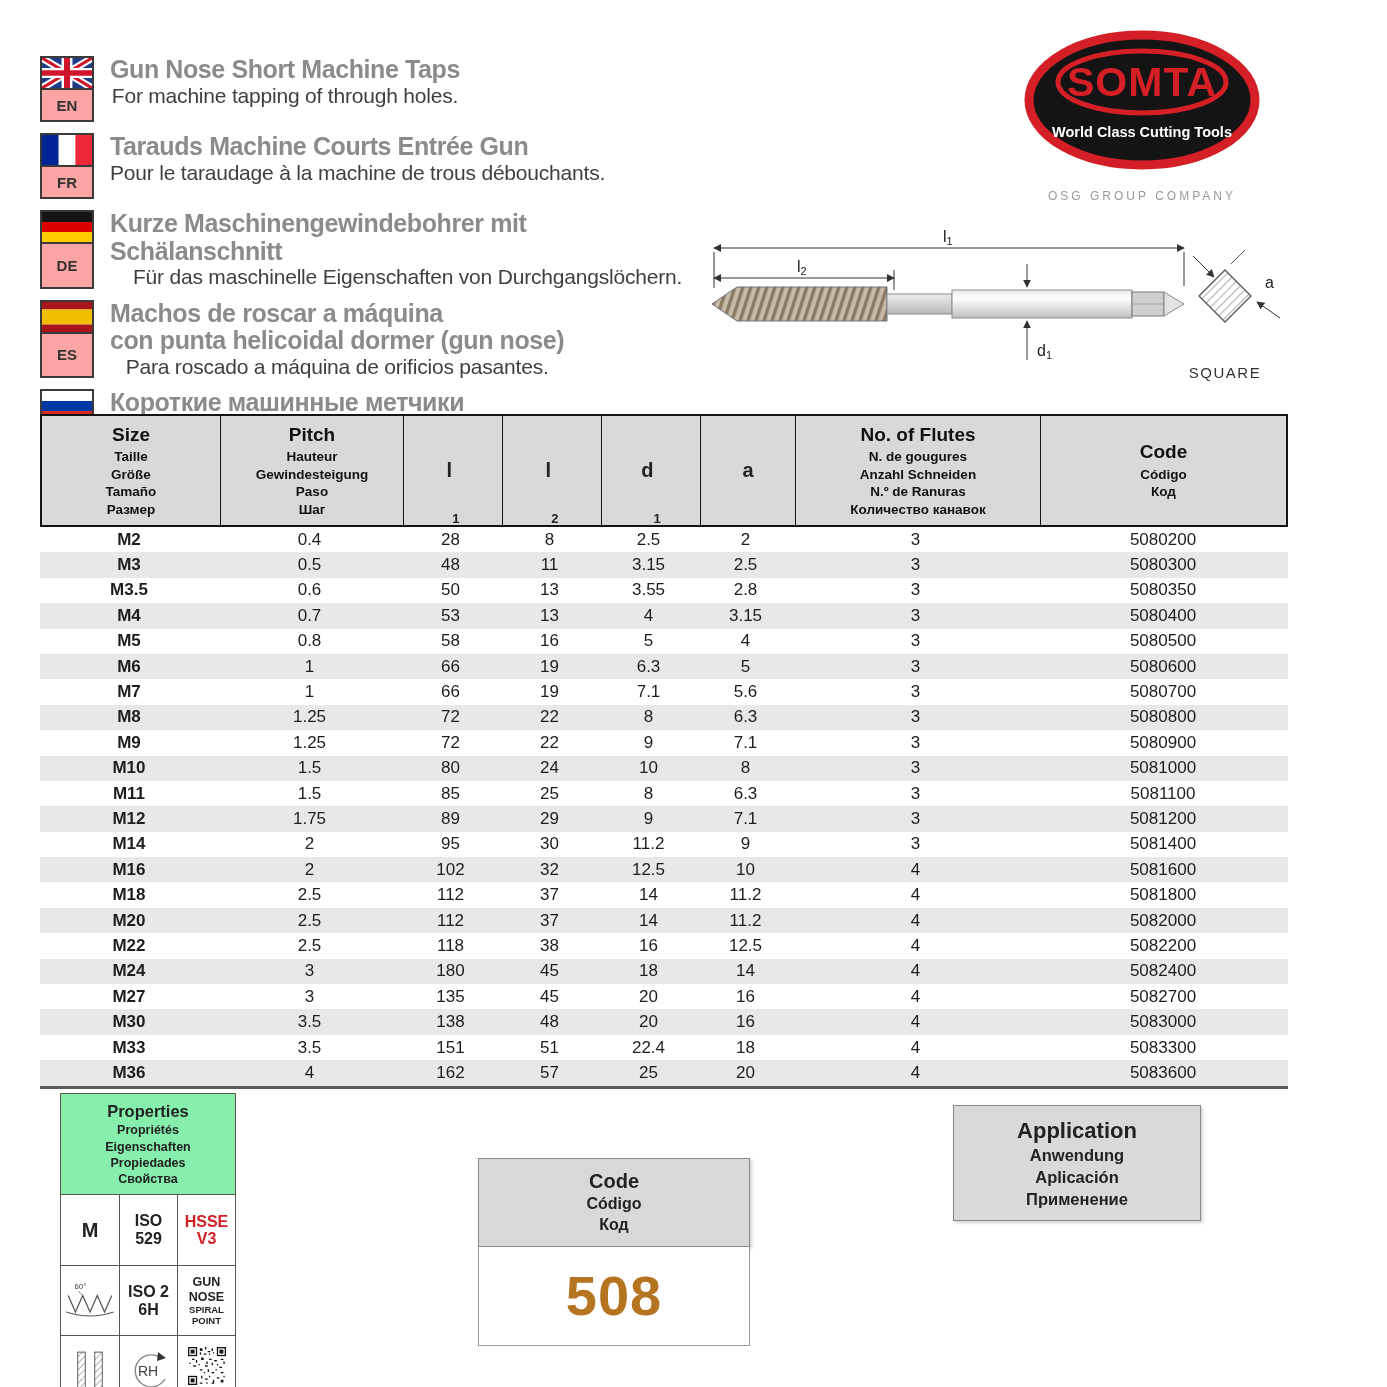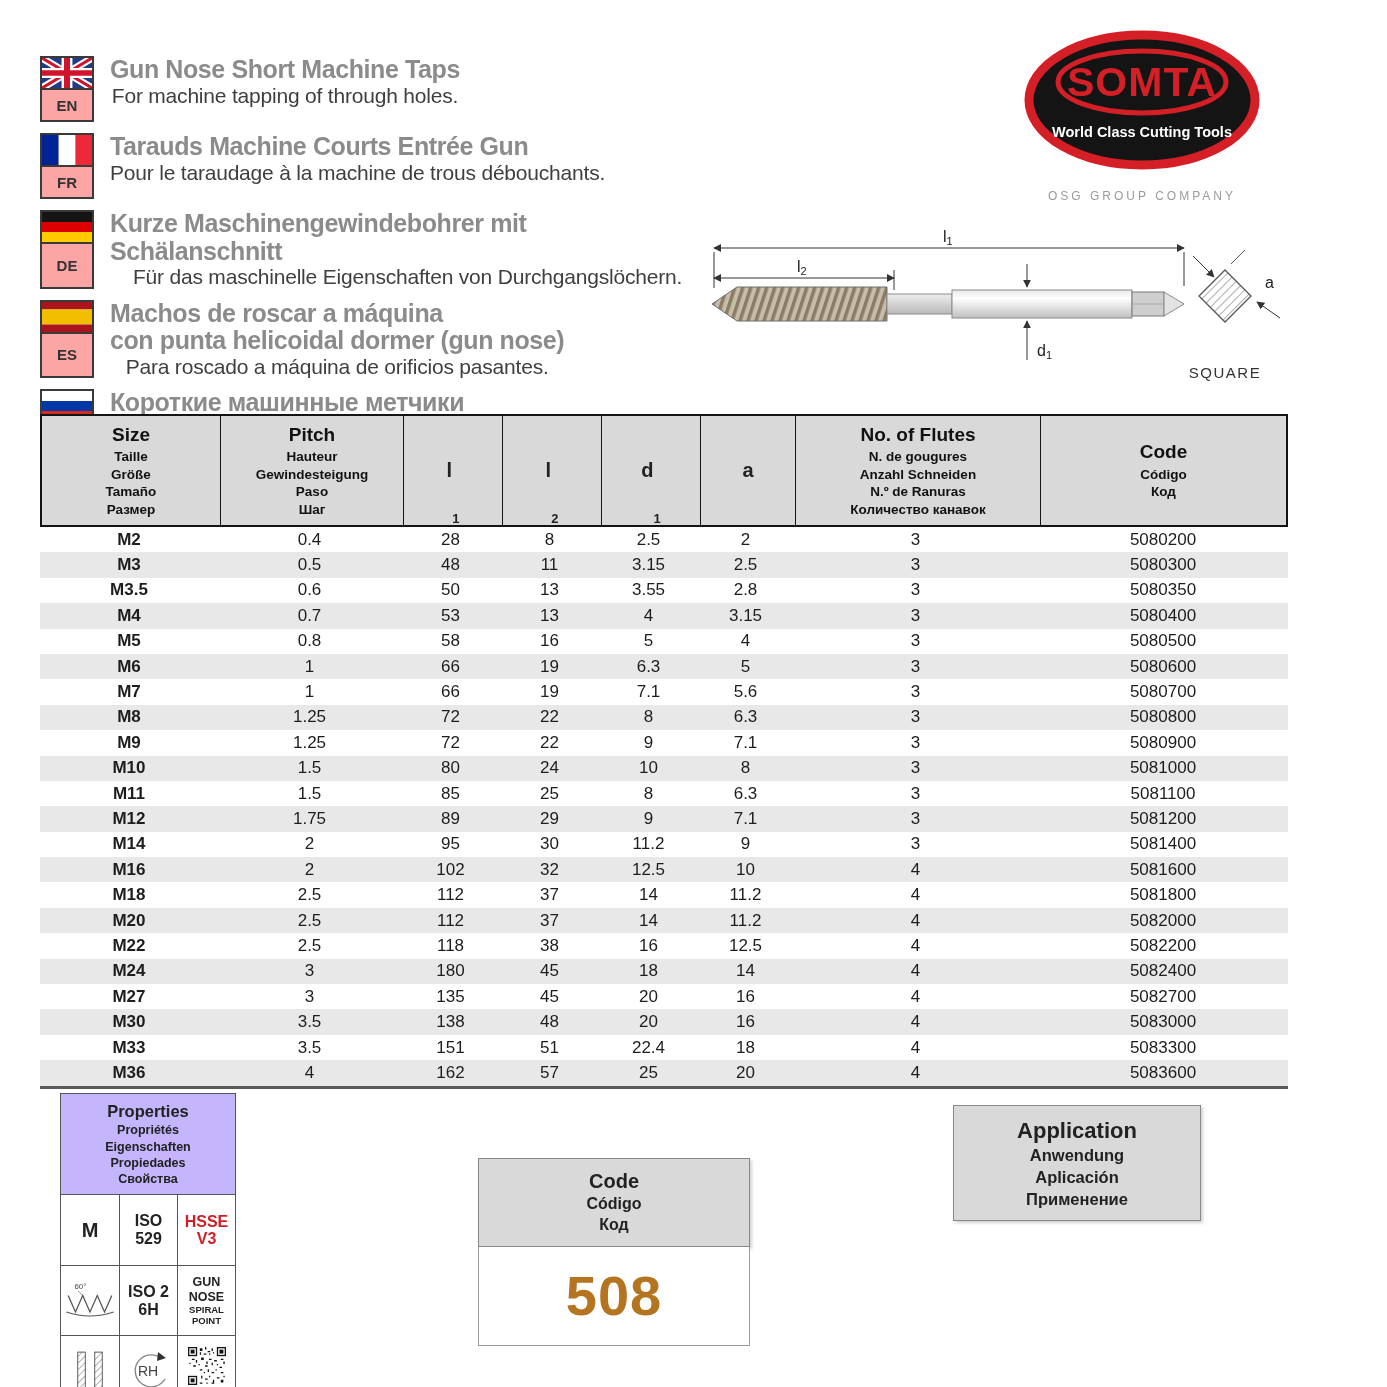--- a/index.html
+++ b/index.html
@@ -33,21 +33,21 @@
   .th.sym{font-size:20px;font-weight:700;}
   .syms{font-size:13px;align-self:flex-end;transform:translateY(3px);}
   .th.sym{flex-direction:row;align-items:center;}
   .tbody{border-bottom:3px solid #5a5a5a;}
   .tr{display:grid;grid-template-columns:178px 183px 99px 99px 99px 95px 245px 1fr;height:25.4px;align-items:center;text-align:center;font-size:17px;color:#1d1d1d;}
   .tr:nth-child(even){background:#e8e8e8;}
   .tr .c0{font-weight:700;}
 
   
   .properties-box{left:60px;top:1093px;width:176px;border:1.5px solid #555;box-sizing:border-box;background:#fff;}
-  .prop-header{background:#c4b5fd;border-bottom:1px solid #555;padding:7px 18px;text-align:center;}
+  .prop-header{background:#86efac;border-bottom:1px solid #555;padding:7px 18px;text-align:center;}
   .prop-header div{font-size:12.5px;font-weight:700;line-height:1.3;color:#222;}
   .prop-header div:first-child{font-size:16.5px;}
   .prop-grid{display:grid;grid-template-columns:1fr 1fr 1fr;}
   .prop-cell{border-left:1px solid #555;border-top:1px solid #555;min-height:70px;display:flex;flex-direction:column;align-items:center;justify-content:center;text-align:center;padding:2px 1px;box-sizing:border-box;}
   .prop-grid .prop-cell:nth-child(3n+1){border-left:none;}
   .prop-grid .prop-cell:nth-child(-n+3){border-top:none;}
   .prop-m{font-size:20px;font-weight:700;}
   .prop-two div{font-size:16px;font-weight:700;line-height:1.15;}
   .prop-red div{color:#cd2127;font-size:16px;font-weight:700;line-height:1.1;}
   .prop-point div{font-size:12.5px;font-weight:700;line-height:1.15;}

